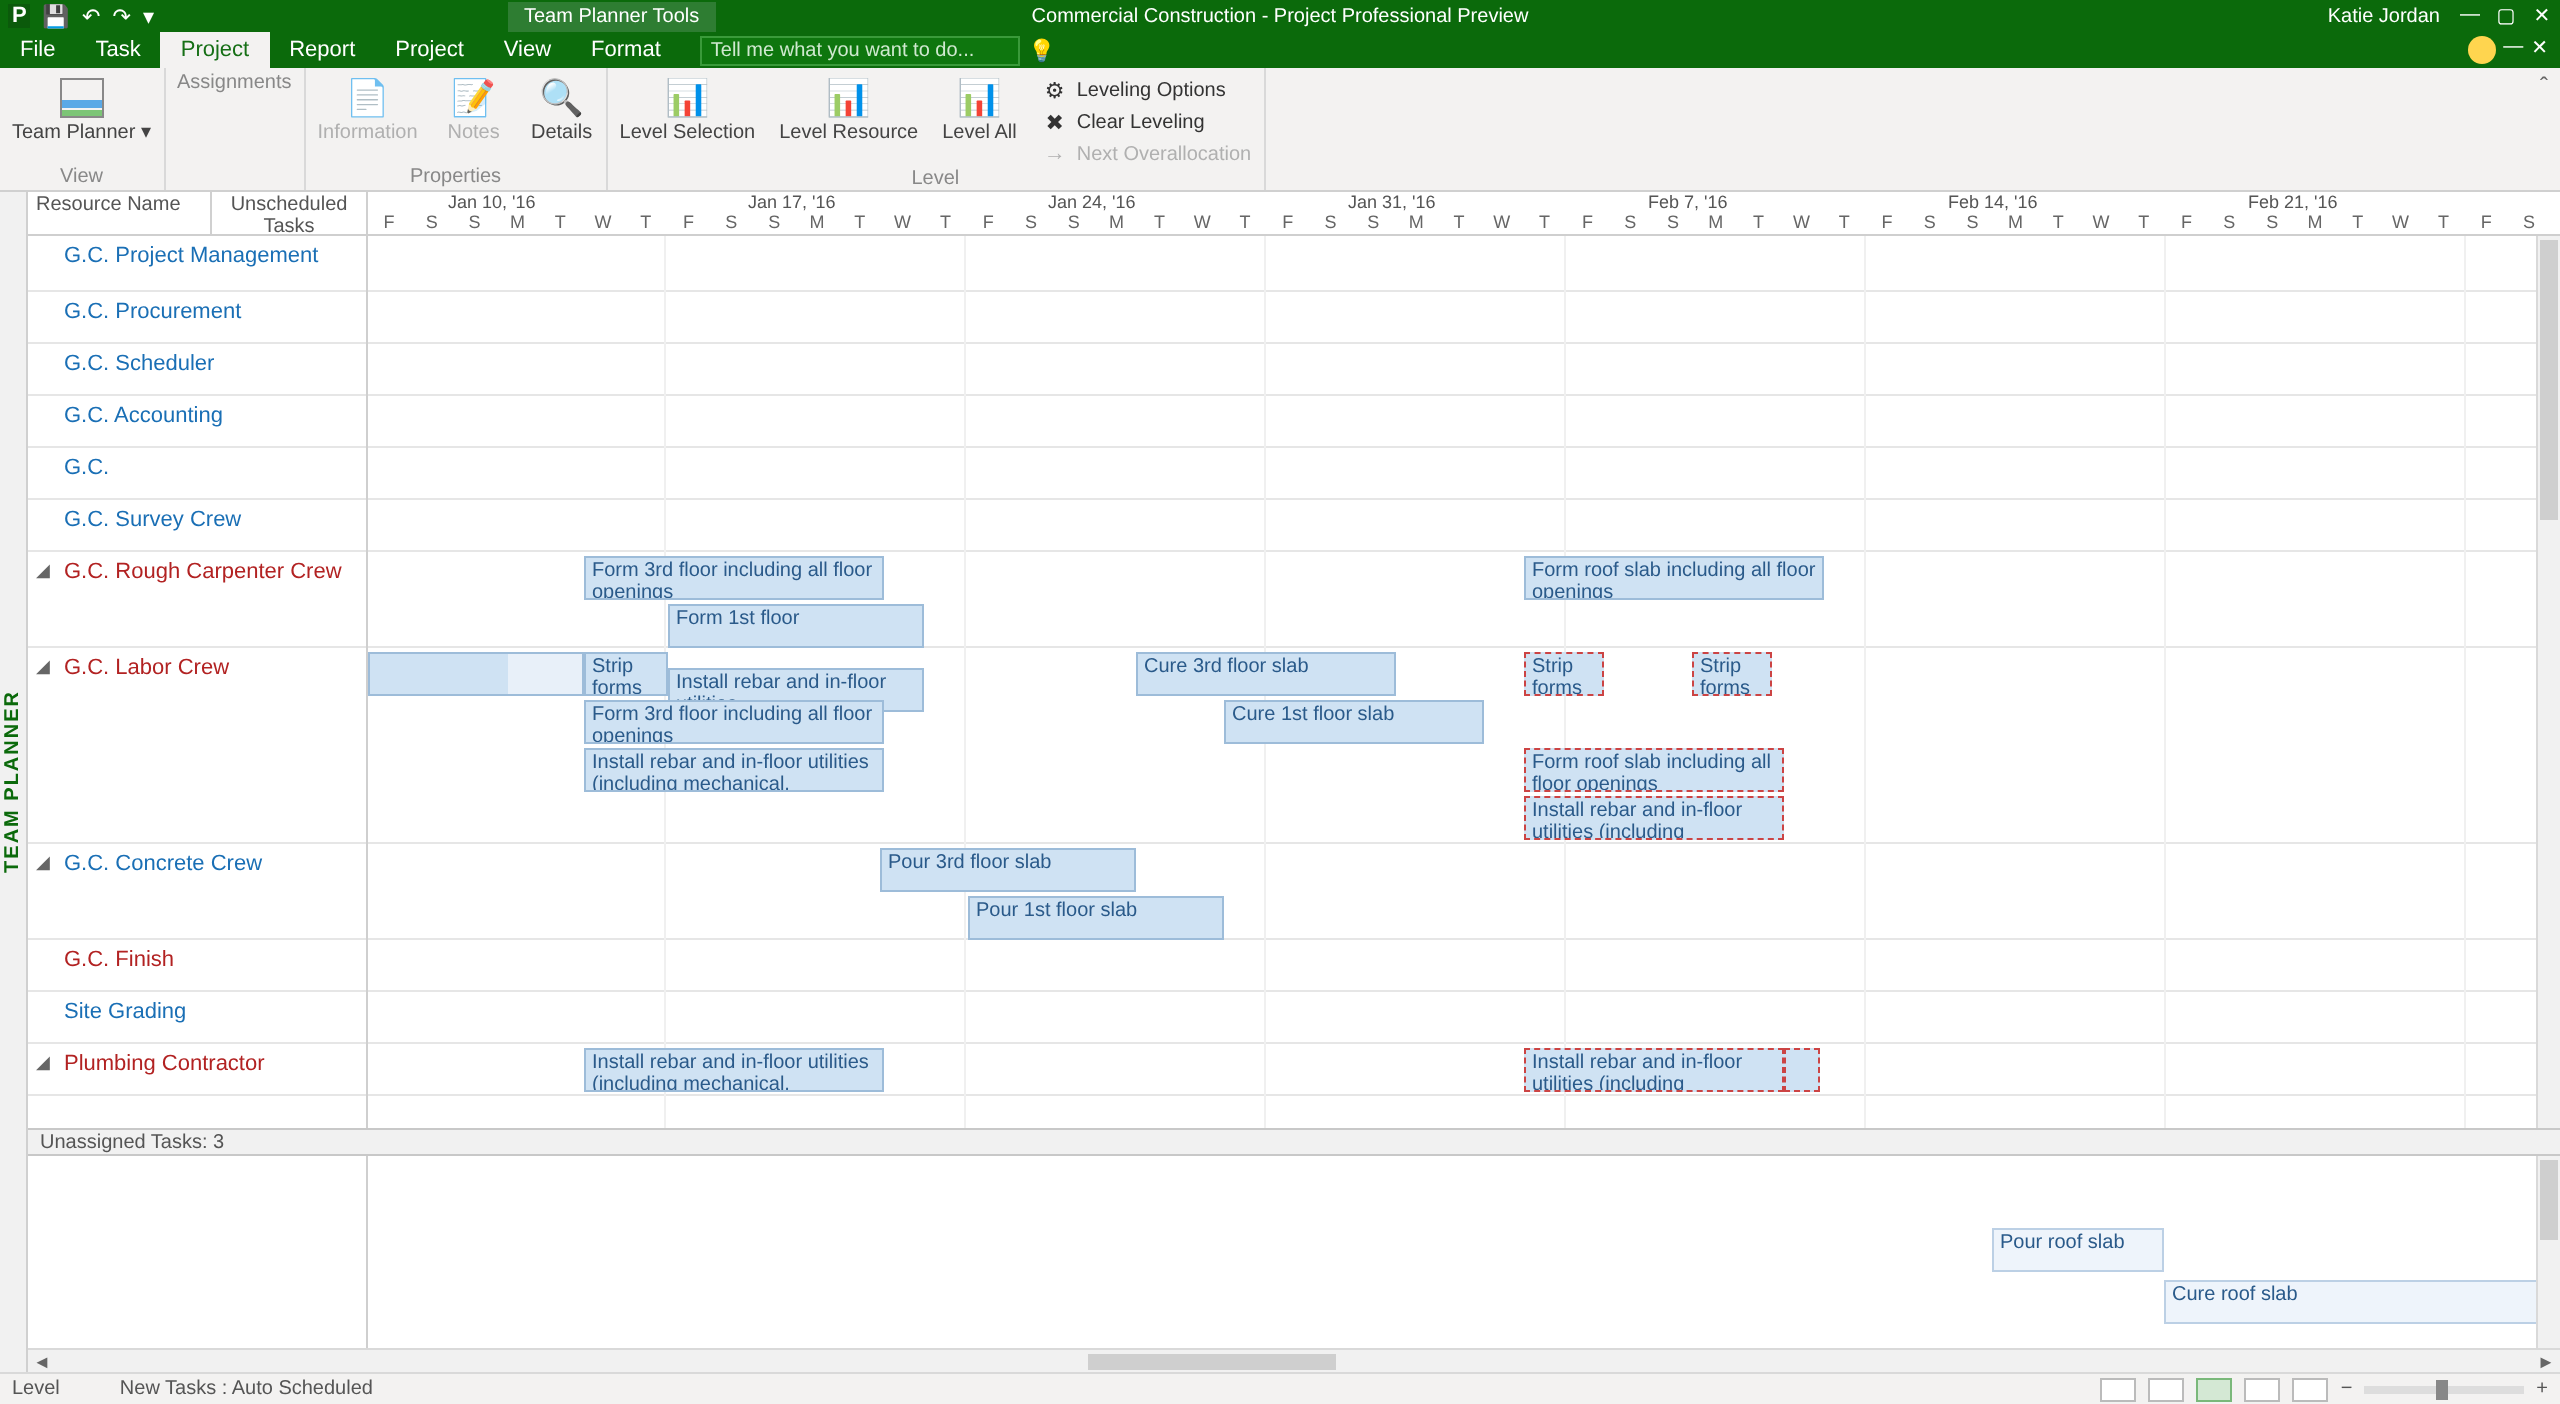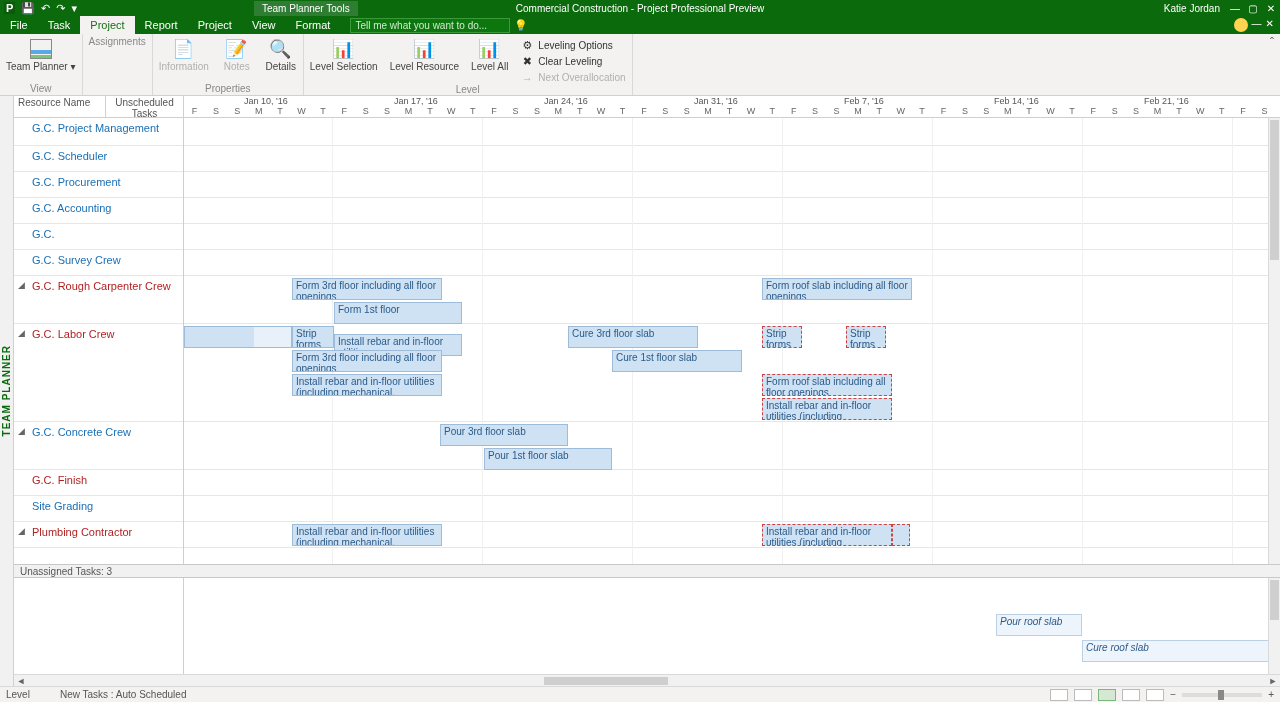--- a/index.html
+++ b/index.html
@@ -41,21 +41,21 @@
 
 .main { position:absolute; top:96px; left:0; right:0; bottom:16px; display:flex; }
 .side-label { width:14px; background:#f1f1f1; border-right:1px solid #d0d0d0; display:flex; align-items:center; justify-content:center; }
 .side-label span { writing-mode:vertical-rl; transform:rotate(180deg); font-size:10px; color:#0b6a0b; font-weight:600; letter-spacing:1px; }
 .content { flex:1; display:flex; flex-direction:column; }
 
 .header-area { display:flex; border-bottom:1px solid #cfcfcf; background:#fff; }
 .header-area .res-col { width:92px; padding:1px 4px; font-size:10px; color:#555; border-right:1px solid #d0d0d0; }
 .header-area .uns-col { width:78px; padding:1px 4px; font-size:10px; color:#555; text-align:center; border-right:1px solid #d0d0d0; }
 .header-area .tl-col { flex:1; position:relative; }
-.header-area .tl-col .wk { position:absolute; top:0; font-size:9px; color:#555;margin-left:20px; }
+.header-area .tl-col .wk { position:absolute; top:0; font-size:9px; color:#555; }
 .header-area .tl-col .d { position:absolute; top:10px; font-size:9px; color:#666; width:21px; text-align:center; }
 .header-area { height:22px; }
 
 .grid { flex:1; display:flex; overflow:hidden; position:relative; }
 .res-list { width:170px; border-right:1px solid #cfcfcf; background:#fff; }
 .res-row { border-bottom:1px solid #e6e6e6; padding:4px 4px 4px 18px; font-size:11px; color:#1a6fb5; position:relative; }
 .res-row.over { color:#b22222; }
 .res-row .exp { position:absolute; left:4px; top:4px; font-size:9px; color:#666; }
 .chart { flex:1; position:relative; background:#fff; overflow:hidden; }
 .chart .row-bg { position:absolute; left:0; right:0; border-bottom:1px solid #e6e6e6; }
@@ -64,21 +64,21 @@
 .task.half { background:linear-gradient(90deg,#cfe2f3 65%,#e8f0f9 65%); }
 .task.over { border:1px dashed #c44; }
 .vscroll { width:12px; background:#f1f1f1; border-left:1px solid #d9d9d9; position:relative; }
 .vscroll .thumb { position:absolute; left:1px; right:1px; background:#cfcfcf; }
 
 
 .unassigned-hdr { height:14px; background:#f1f1f1; border-top:1px solid #c8c8c8; border-bottom:1px solid #c8c8c8; font-size:10px; color:#555; padding-left:6px; line-height:14px; }
 .unassigned-body { flex:0 0 96px; position:relative; display:flex; }
 .unassigned-body .left-pad { width:170px; border-right:1px solid #cfcfcf; }
 .unassigned-body .ua-chart { flex:1; position:relative; }
-.unassigned-body .task { background:#eef4fb; border:1px solid #bcd0e5;font-style:italic; }
+.unassigned-body .task { background:#eef4fb; border:1px solid #bcd0e5; }
 
 
 .hscroll { height:12px; background:#f1f1f1; border-top:1px solid #d9d9d9; display:flex; align-items:center; position:relative; }
 .hscroll .arr { width:14px; text-align:center; font-size:9px; color:#666; cursor:pointer; }
 .hscroll .track { position:absolute; left:184px; right:14px; top:1px; bottom:1px; }
 .hscroll .thumb { position:absolute; height:8px; top:1px; background:#cfcfcf; }
 
 
 .status { position:absolute; bottom:0; left:0; right:0; height:16px; background:#f3f2f1; border-top:1px solid #d9d9d9; display:flex; align-items:center; font-size:10px; color:#555; padding:0 6px; }
 .status .right { margin-left:auto; display:flex; align-items:center; gap:6px; }
@@ -266,22 +266,22 @@
           <div class="d" style="left: 984.4px;">T</div>
           <div class="d" style="left: 1005.8px;">W</div>
           <div class="d" style="left: 1027.2px;">T</div>
           <div class="d" style="left: 1048.6px;">F</div>
           <div class="d" style="left: 1070px;">S</div>
         </div>
     </div>
     <div class="grid">
       <div class="res-list" id="res-list">
           <div class="res-row" style="height: 28px;"><span>G.C. Project Management</span></div>
+          <div class="res-row" style="height: 26px;"><span>G.C. Procurement</span></div>
           <div class="res-row" style="height: 26px;"><span>G.C. Scheduler</span></div>
-          <div class="res-row" style="height: 26px;"><span>G.C. Procurement</span></div>
           <div class="res-row" style="height: 26px;"><span>G.C. Accounting</span></div>
           <div class="res-row" style="height: 26px;"><span>G.C.</span></div>
           <div class="res-row" style="height: 26px;"><span>G.C. Survey Crew</span></div>
           <div class="res-row over" style="height: 48px;"><span class="exp">◢</span><span>G.C. Rough Carpenter Crew</span></div>
           <div class="res-row over" style="height: 98px;"><span class="exp">◢</span><span>G.C. Labor Crew</span></div>
           <div class="res-row" style="height: 48px;"><span class="exp">◢</span><span>G.C. Concrete Crew</span></div>
           <div class="res-row over" style="height: 26px;"><span>G.C. Finish</span></div>
           <div class="res-row" style="height: 26px;"><span>Site Grading</span></div>
           <div class="res-row over" style="height: 26px;"><span class="exp">◢</span><span>Plumbing Contractor</span></div>
         </div>

